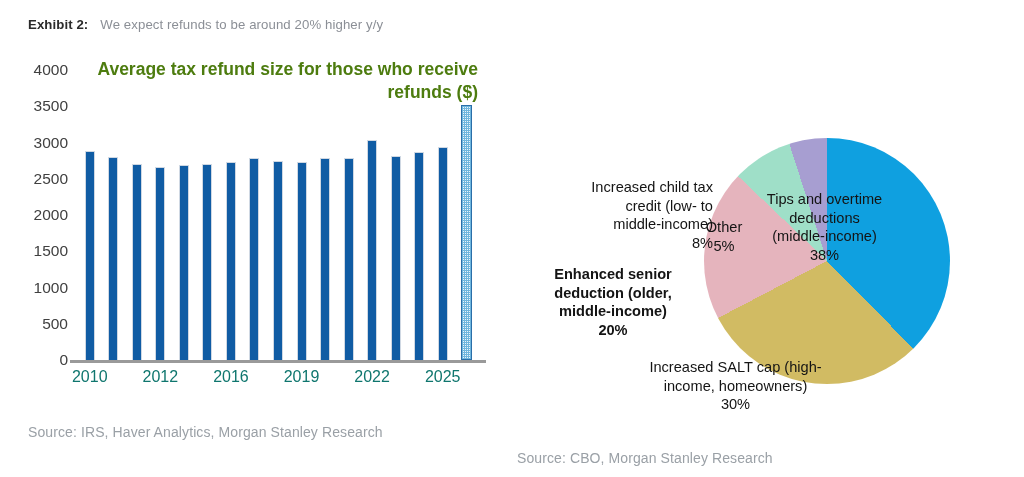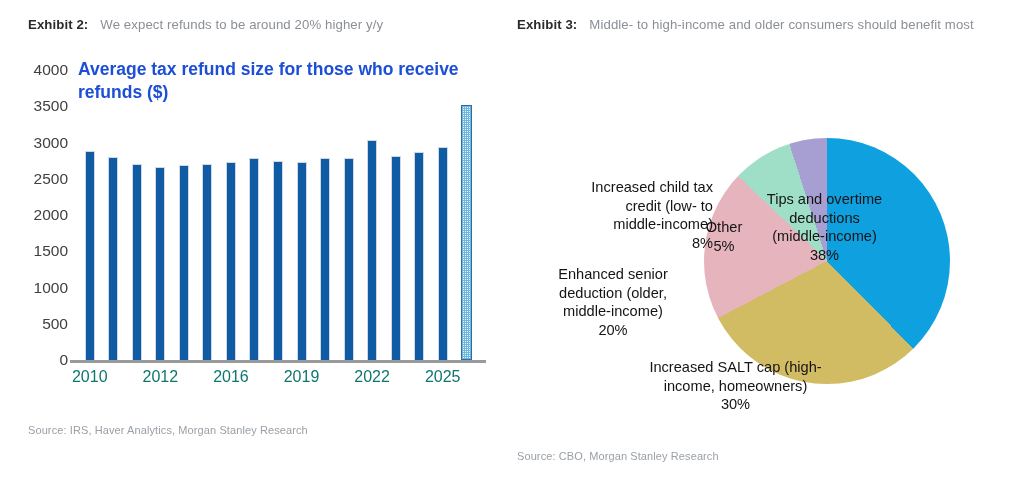--- a/index.html
+++ b/index.html
@@ -28,23 +28,23 @@
     color: #2b2b2b;
     font-weight: bold;
     margin-right: 12px;
   }
   #exh2-head { left: 28px; top: 14px; width: 460px; }
   #exh3-head { left: 12px; top: 14px; width: 480px; }
 
   
   .chart-title {
     position: absolute;
-    text-align: left;
+    text-align: right;
     font-weight: bold;
-    color: #1d4ed8;
+    color: #4d7c0f;
     font-size: 17.5px;
     line-height: 23px;
     font-family: "Liberation Sans", sans-serif;
   }
   #bar-title { left: 78px; top: 58px; width: 400px; }
   #pie-title { left: 55px; top: 80px; width: 420px; }
 
   
   #bar-chart { position: absolute; left: 0; top: 70px; width: 500px; height: 320px; }
 
@@ -112,21 +112,21 @@
     font-size: 14.6px;
     line-height: 18.5px;
     color: #141414;
     text-align: center;
     white-space: pre-line;
   }
 
   
   .source {
     position: absolute;
-    font-size: 11px;
+    font-size: 14px;
     color: #9aa0a6;
     letter-spacing: 0.1px;
   }
   #src-left  { left: 28px; top: 424px; }
   #src-right { left: 12px; top: 450px; }
 </style>
 </head>
 <body>
 
 <div class="page">
@@ -215,38 +215,35 @@
           <div class="x-tick" style="left: 294.118px;">2022</div>
           <div class="x-tick" style="left: 364.706px;">2025</div>
         </div>
     </div>
 
     <div class="source" id="src-left">Source: IRS, Haver Analytics, Morgan Stanley Research</div>
   </div>
 
   <div class="panel panel-right">
 
-    <div class="exhibit-head" id="exh3-head">
-      <span class="lbl">Exhibit 3:</span><span>Middle- to high-income and older consumers should benefit most</span>
-    </div>
 
 
     <div id="pie-wrap">
       <div id="pie" title="Tips and overtime deductions (middle-income) 38% | Increased SALT cap (high-income, homeowners) 30% | Enhanced senior deduction (older, middle-income) 20% | Increased child tax credit (low- to middle-income) 8% | Other 5%" style="background: conic-gradient(rgb(15, 160, 224) 0deg, rgb(15, 160, 224) 135.446deg, rgb(209, 187, 99) 135.446deg, rgb(209, 187, 99) 242.376deg, rgb(229, 180, 189) 242.376deg, rgb(229, 180, 189) 313.663deg, rgb(159, 223, 200) 313.663deg, rgb(159, 223, 200) 342.178deg, rgb(167, 158, 209) 342.178deg, rgb(167, 158, 209) 360deg);"></div>
 
       <div class="pie-label" style="left:232px; top:60px; width:175px;">Tips and overtime
 deductions
 (middle-income)
 38%</div>
 
       <div class="pie-label" style="left:128px; top:228px; width:205px;">Increased SALT cap (high-
 income, homeowners)
 30%</div>
 
-      <div class="pie-label" style="left:28px; top:135px; width:160px;">Enhanced senior
+      <div class="pie-label" style="left:28px; top:135px; width:160px;font-weight:bold;">Enhanced senior
 deduction (older,
 middle-income)
 20%</div>
 
       <div class="pie-label" style="left:58px; top:48px; width:150px;text-align:right;">Increased child tax
 credit (low- to
 middle-income)
 8%</div>
 
       <div class="pie-label" style="left:189px; top:88px; width:60px;">Other

